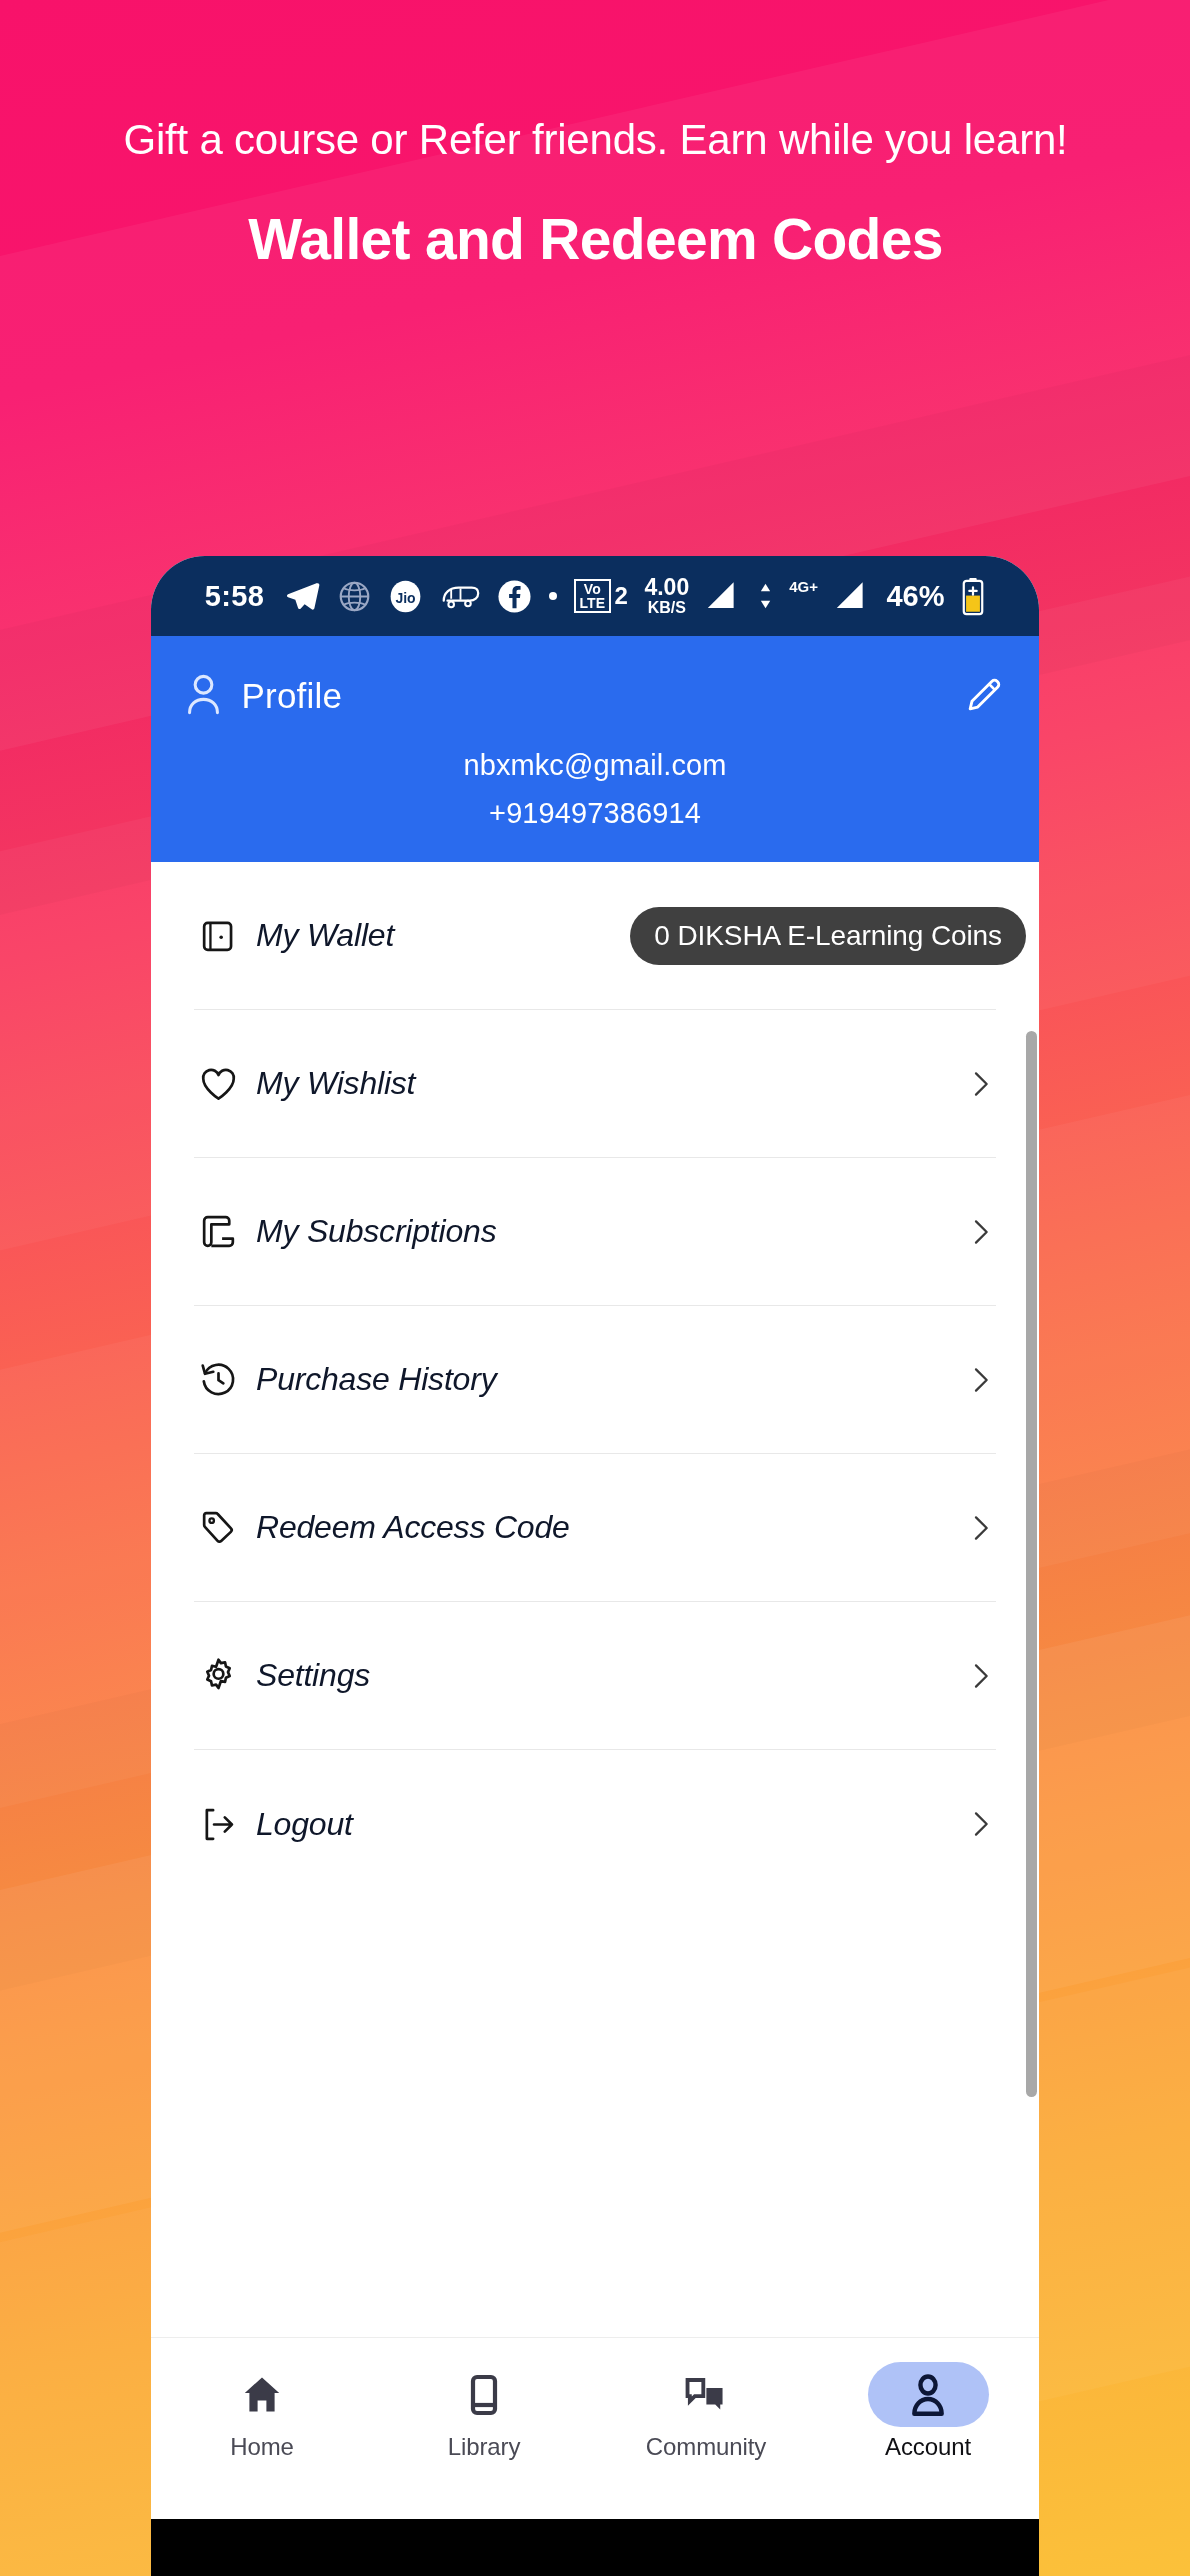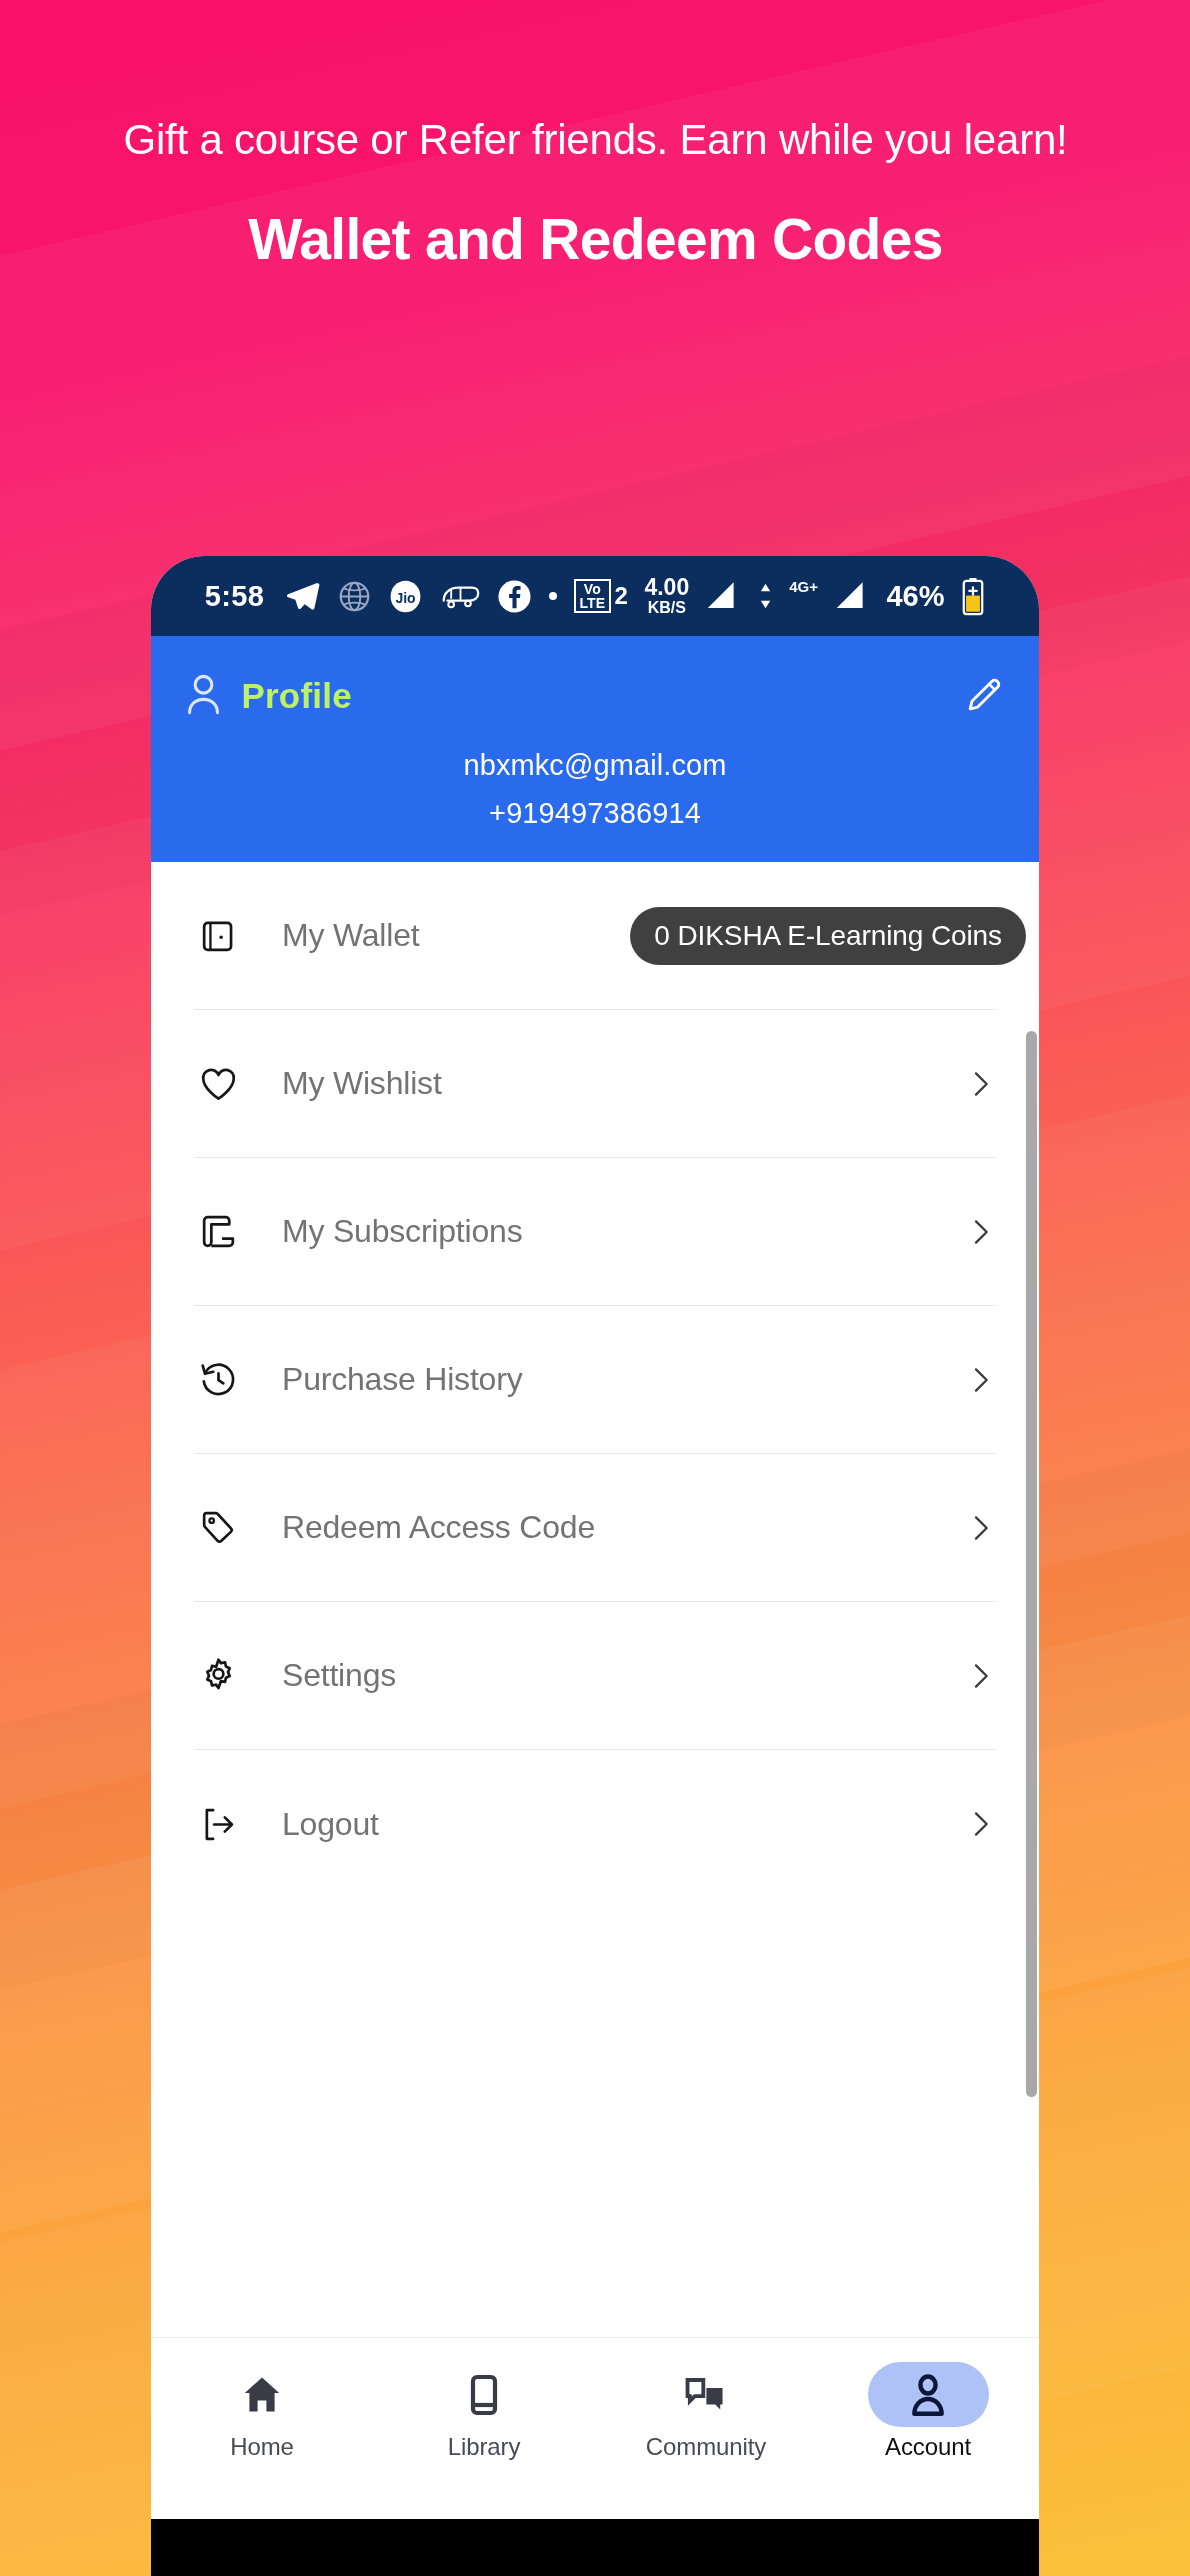--- a/index.html
+++ b/index.html
@@ -129,23 +129,23 @@
   .appbar {
     background: #2A6BEE;
     padding: 26px 33px 0 33px;
   }
   .appbar-top {
     display: flex;
     align-items: center;
     height: 67px;
   }
   .appbar-title {
-    color: #bef264;
+    color: #ffffff;
     font-size: 35px;
-    font-weight: 700;
+    font-weight: 400;
     margin-left: 18.5px;
     letter-spacing: 0.2px;
   }
   .appbar-spacer { flex: 1; }
   .appbar-ident {
     text-align: center;
     color: #ffffff;
     padding: 20.4px 0 32px;
   }
   .appbar-email { font-size: 29px; font-weight: 400; letter-spacing: 0.1px; }
@@ -167,26 +167,27 @@
   .menu-ico {
     width: 48px;
     height: 48px;
     display: flex;
     align-items: center;
     justify-content: center;
     flex: 0 0 48px;
     color: #1A1A1A;
   }
   .menu-label {
-    margin-left: 40px;
+    margin-left: 14px;
     font-size: 32px;
-    color: #737373;
+    color: #0f172a;
     font-weight: 400;
     letter-spacing: -0.2px;
     flex: 1;
+    font-style: italic;
   }
   .chev { color: #3A3A3A; display: flex; align-items: center; }
   .coin-badge {
     background: #404040;
     color: #ffffff;
     font-size: 28px;
     border-radius: 37px;
     padding: 13px 24px;
     white-space: nowrap;
     letter-spacing: -0.1px;

